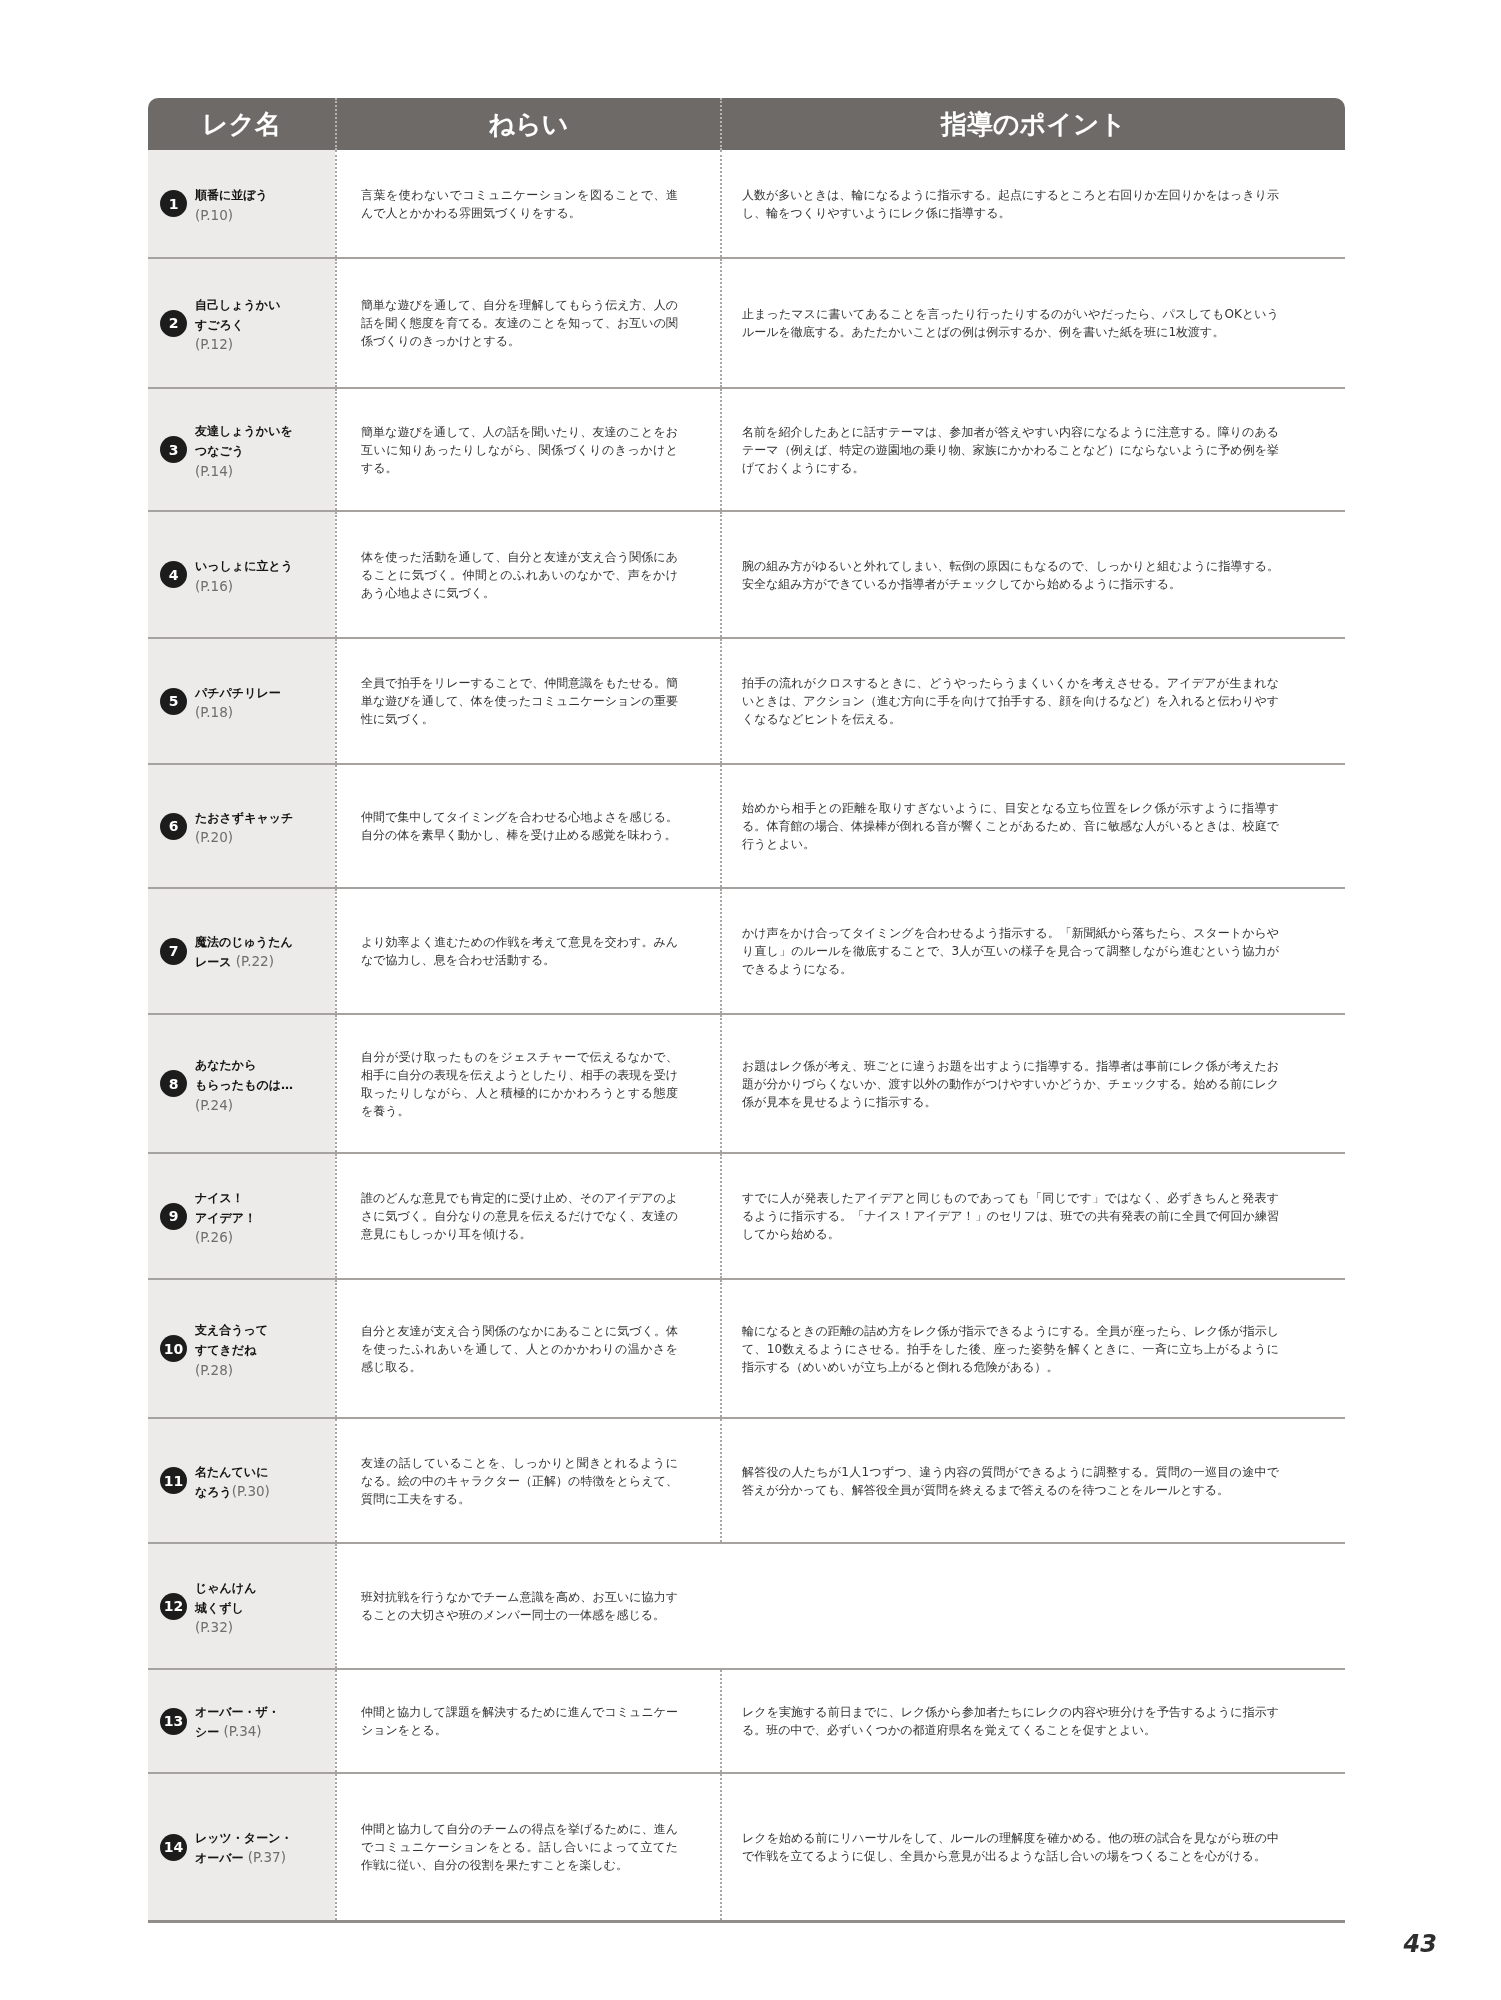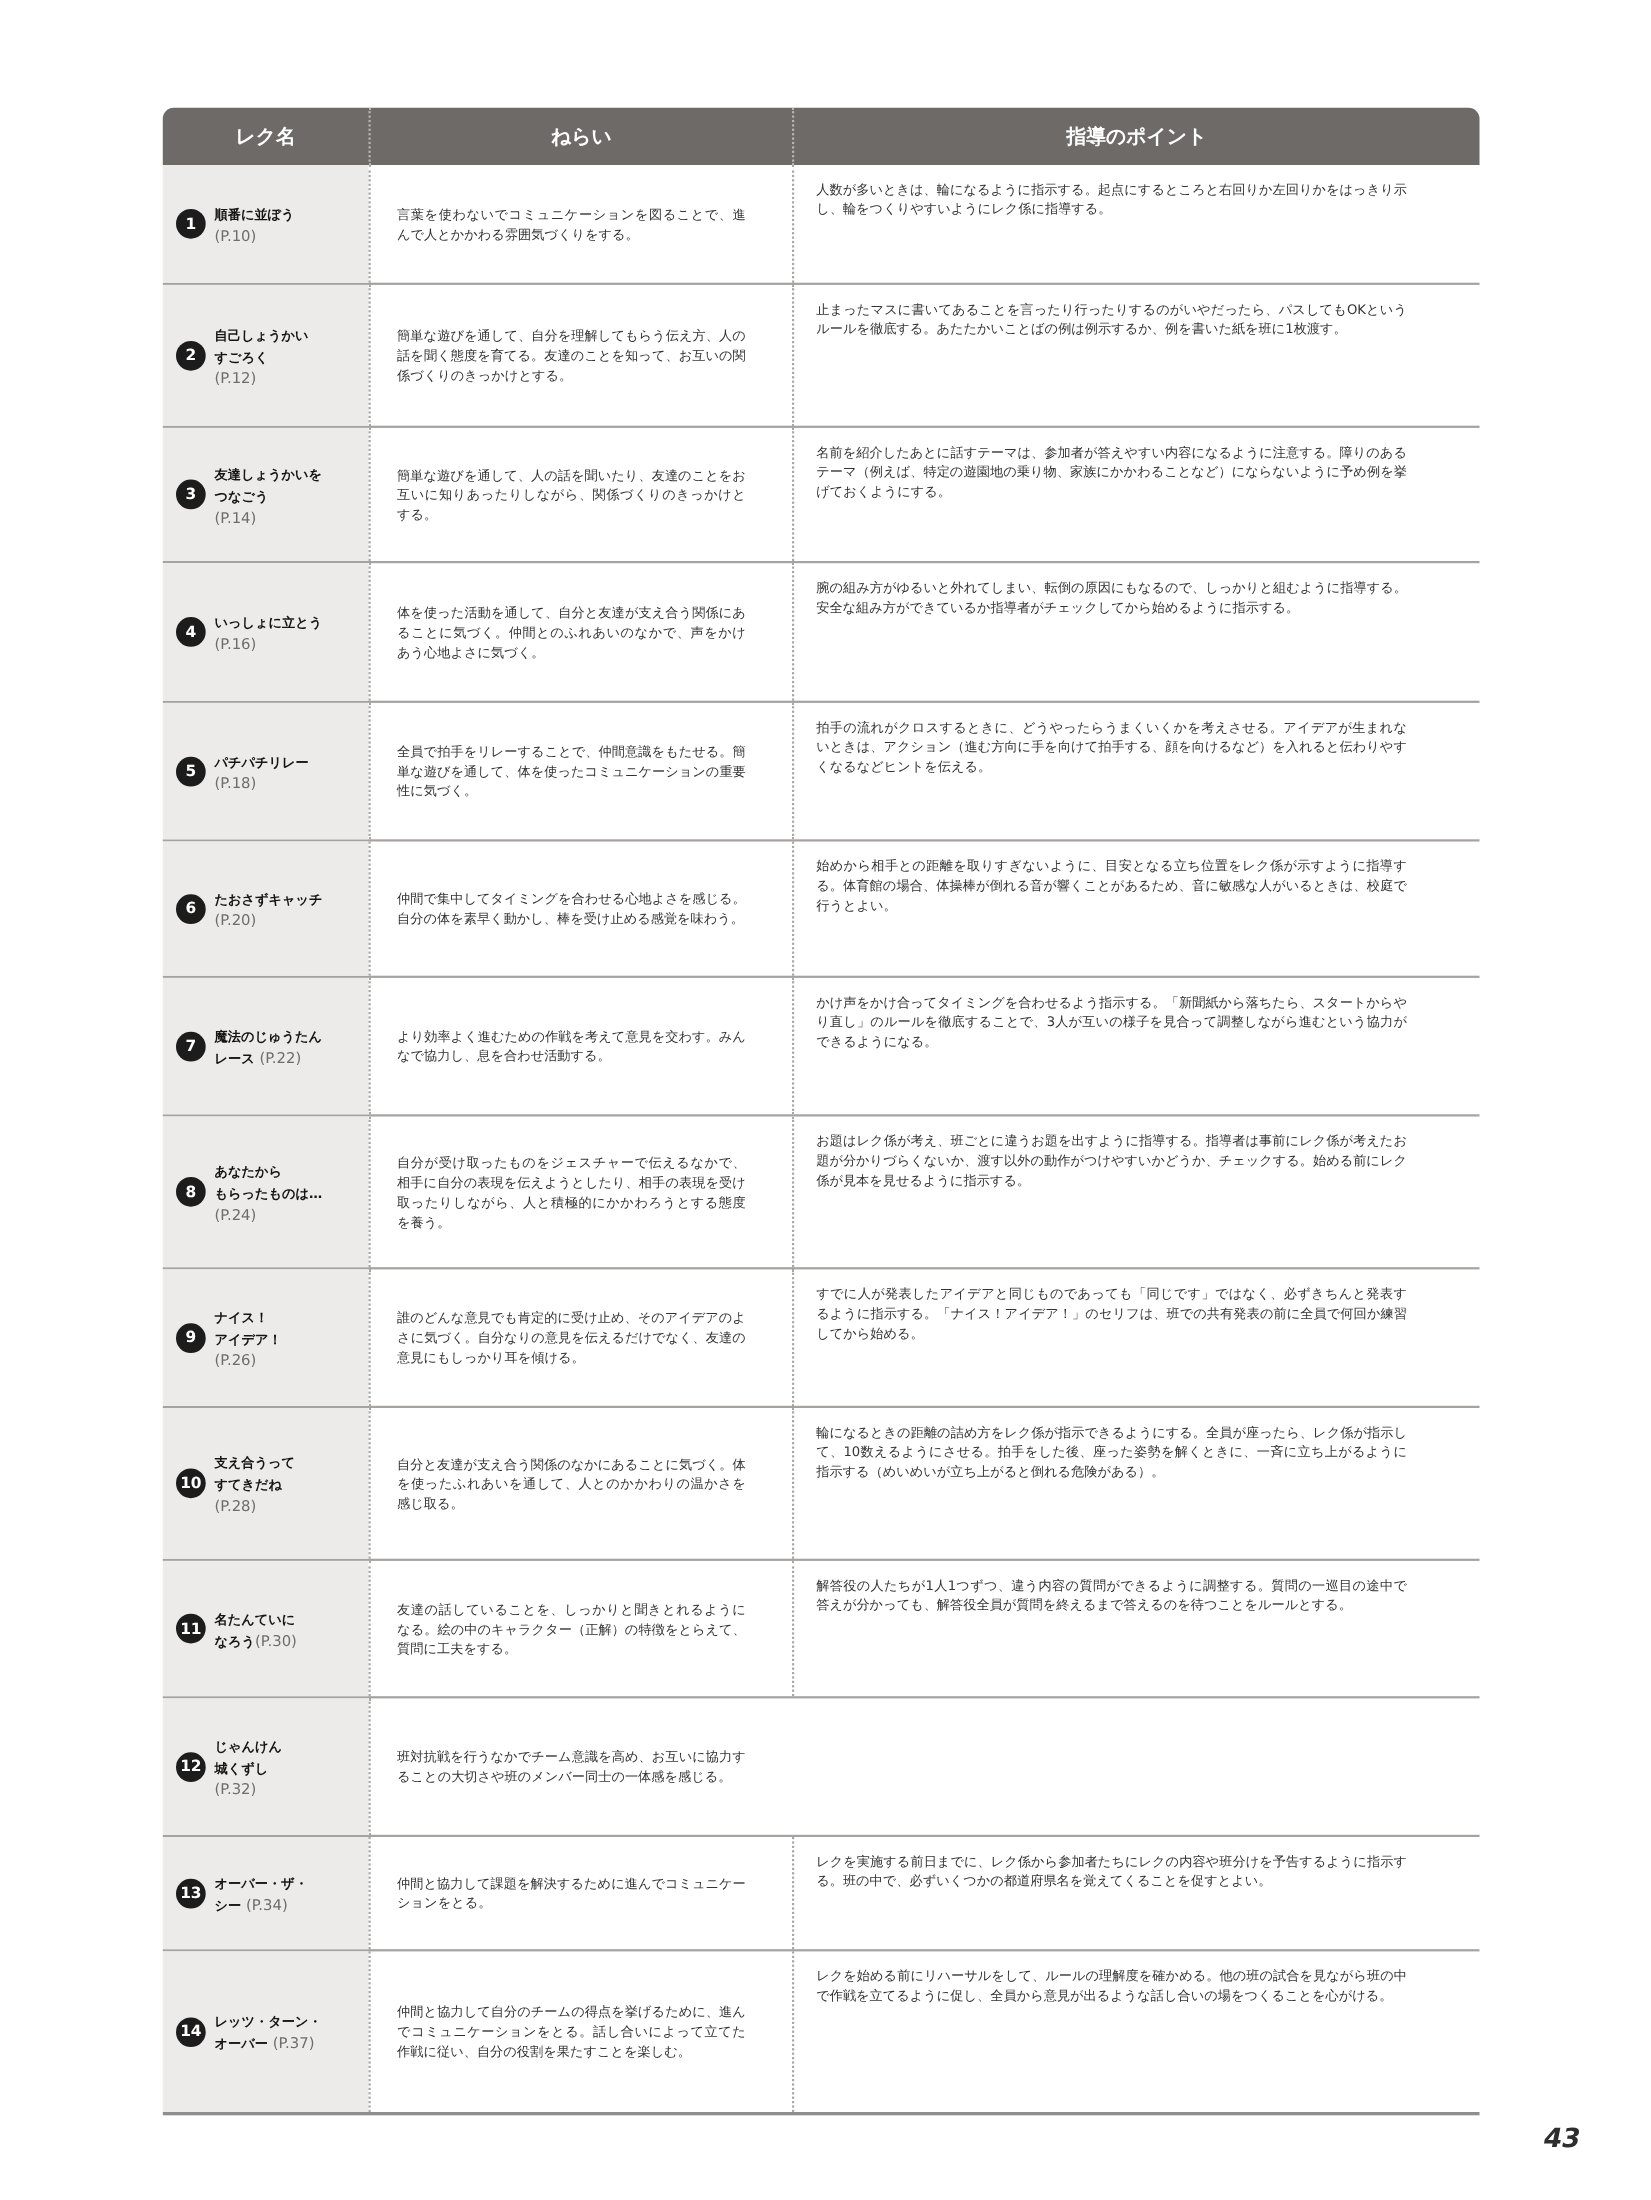--- a/index.html
+++ b/index.html
@@ -14,21 +14,21 @@
   }
   .thead {
     display: flex; align-items: stretch;
     background: #6e6a67;
     border-radius: 10px 10px 0 0;
     height: 52px;
     color: #ffffff;
   }
   .th {
     display: flex; align-items: center; justify-content: center;
-    font-weight: bold; font-size: 18px;
+    font-weight: bold; font-size: 26px;
   }
   .th.c1 { width: 187px; }
   .th.c2 { width: 385px; border-left: 2px dotted rgba(255,255,255,0.5); }
   .th.c3 { width: 625px; border-left: 2px dotted rgba(255,255,255,0.5); }
 
   #tbody { border-bottom: 3px solid #908d8a; }
   .trow { display: flex; background: #ffffff; border-top: 2px solid #a5a2a0; }
   #tbody .trow:first-child { border-top: none; }
 
   .cell { }
@@ -53,21 +53,21 @@
   .page-ref.own-line { display: block; margin-top: 3px; }
 
   .cell.c2 {
     width: 385px; border-left: 2px dotted #a9a6a3;
     padding: 13px 42px 13px 24px;
     display: flex; align-items: center;
   }
   .cell.c3 {
     width: 625px; border-left: 2px dotted #a9a6a3;
     padding: 13px 66px 13px 20px;
-    display: flex; align-items: flex-start;
+    display: flex; align-items: center;
   }
   .body-text {
     font-size: 12px; line-height: 1.5; color: #333333;
     text-align: justify;
   }
 
   
   #tbody .trow:nth-child(1)  { min-height: 107px; }
   #tbody .trow:nth-child(2)  { min-height: 130px; }
   #tbody .trow:nth-child(3)  { min-height: 123px; }

